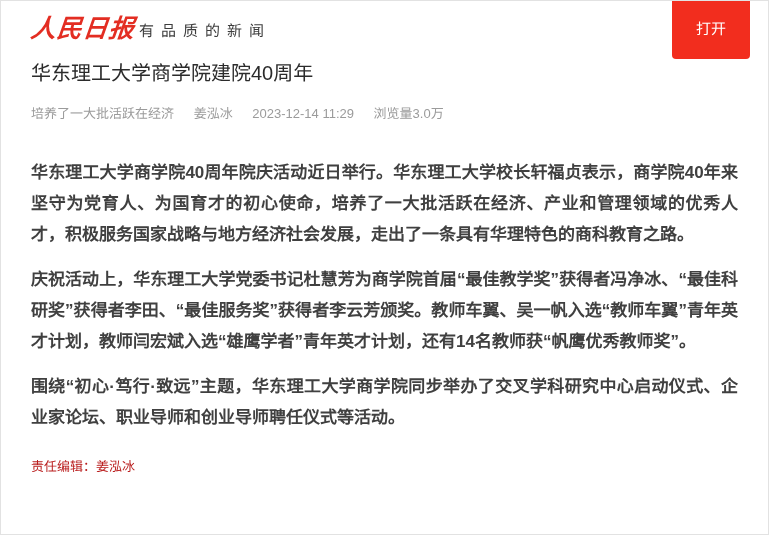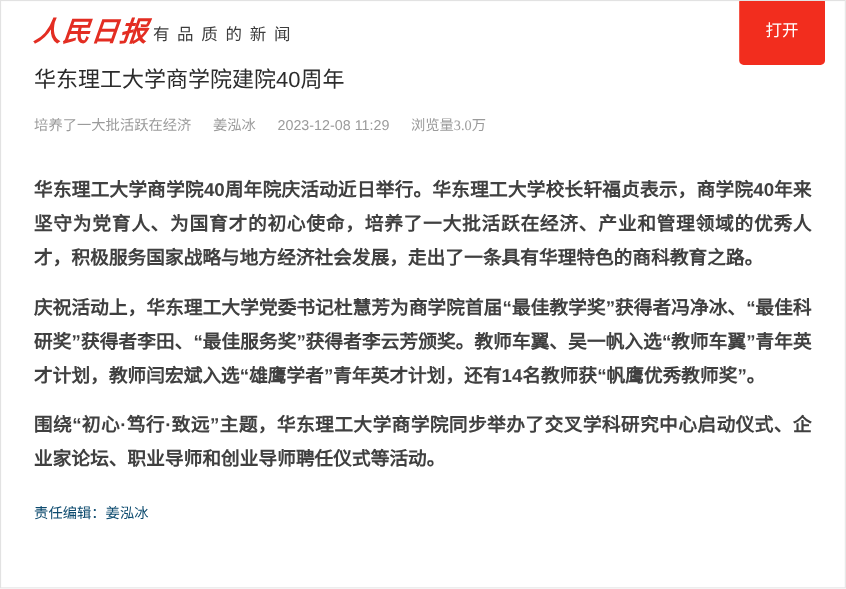--- a/index.html
+++ b/index.html
@@ -68,59 +68,59 @@
     color: #2b2b2b;
     line-height: 1.4;
   }
   .meta-row {
     margin-top: 16px;
     font-size: 13px;
     color: #9b9b9b;
     white-space: nowrap;
   }
   .meta-row span { margin-right: 16px; }
-  .meta-row span:last-child { margin-right: 12px; font-family: Liberation Serif, serif; }
+  .meta-row span:last-child { margin-right: 12px; }
 
   .body-text {
     margin-top: 36px;
     font-weight: bold;
   }
   .body-text p {
     font-size: 17px;
     color: #404040;
     line-height: 1.82;
     text-align: justify;
     margin-bottom: 14px;
   }
 
   .editor-credit {
     padding: 0 30px;
     margin-top: 22px;
     font-size: 13px;
-    color: #0c4a6e;
+    color: #b91c1c;
   }
 </style>
 </head>
 <body>
 
 <div class="page">
 
   <div class="header">
     <div class="logo">人民日报</div>
     <div class="tagline">有品质的新闻</div>
     <button class="open-btn">打开</button>
   </div>
 
   <div class="article">
     <h1 class="article-title">华东理工大学商学院建院40周年</h1>
 
     <div class="meta-row">
       <span>培养了一大批活跃在经济</span>
       <span>姜泓冰</span>
-      <span>2023-12-08 11:29</span>
+      <span>2023-12-14 11:29</span>
       <span>浏览量3.0万</span>
     </div>
 
     <div class="body-text">
       <p>华东理工大学商学院40周年院庆活动近日举行。华东理工大学校长轩福贞表示，商学院40年来坚守为党育人、为国育才的初心使命，培养了一大批活跃在经济、产业和管理领域的优秀人才，积极服务国家战略与地方经济社会发展，走出了一条具有华理特色的商科教育之路。</p>
       <p>庆祝活动上，华东理工大学党委书记杜慧芳为商学院首届“最佳教学奖”获得者冯净冰、“最佳科研奖”获得者李田、“最佳服务奖”获得者李云芳颁奖。教师车翼、吴一帆入选“教师车翼”青年英才计划，教师闫宏斌入选“雄鹰学者”青年英才计划，还有14名教师获“帆鹰优秀教师奖”。</p>
       <p>围绕“初心·笃行·致远”主题，华东理工大学商学院同步举办了交叉学科研究中心启动仪式、企业家论坛、职业导师和创业导师聘任仪式等活动。</p>
     </div>
   </div>
 

